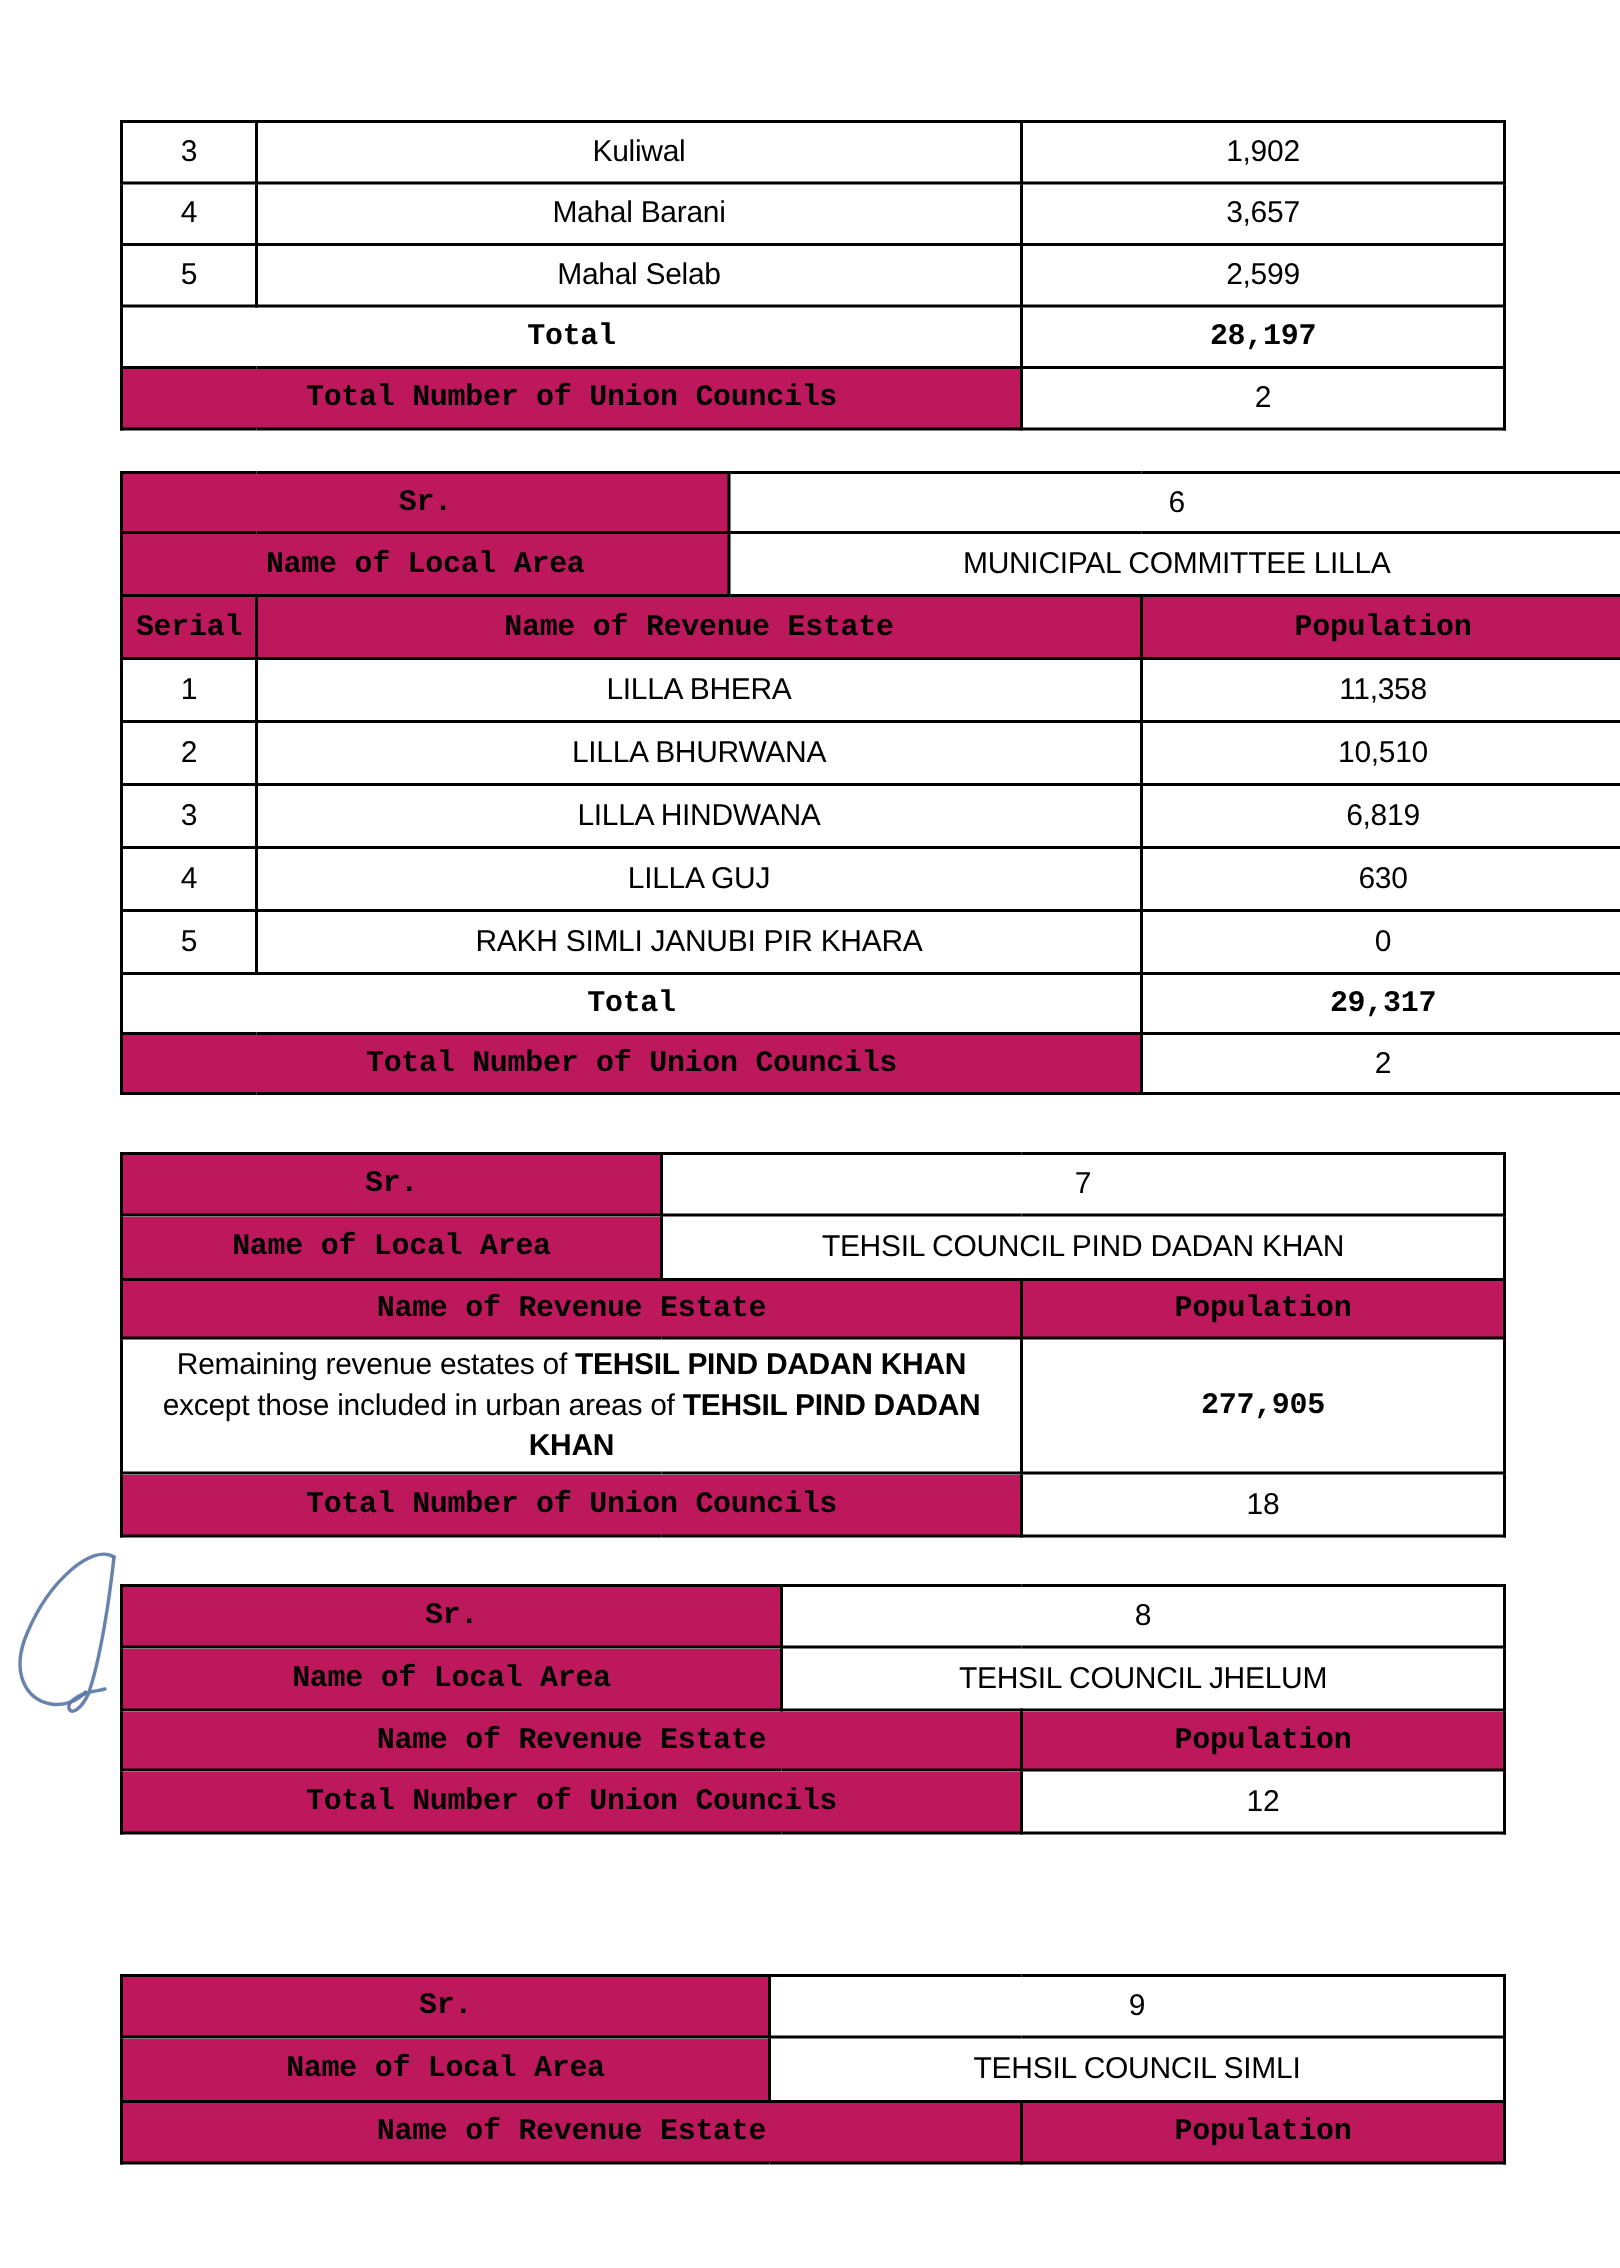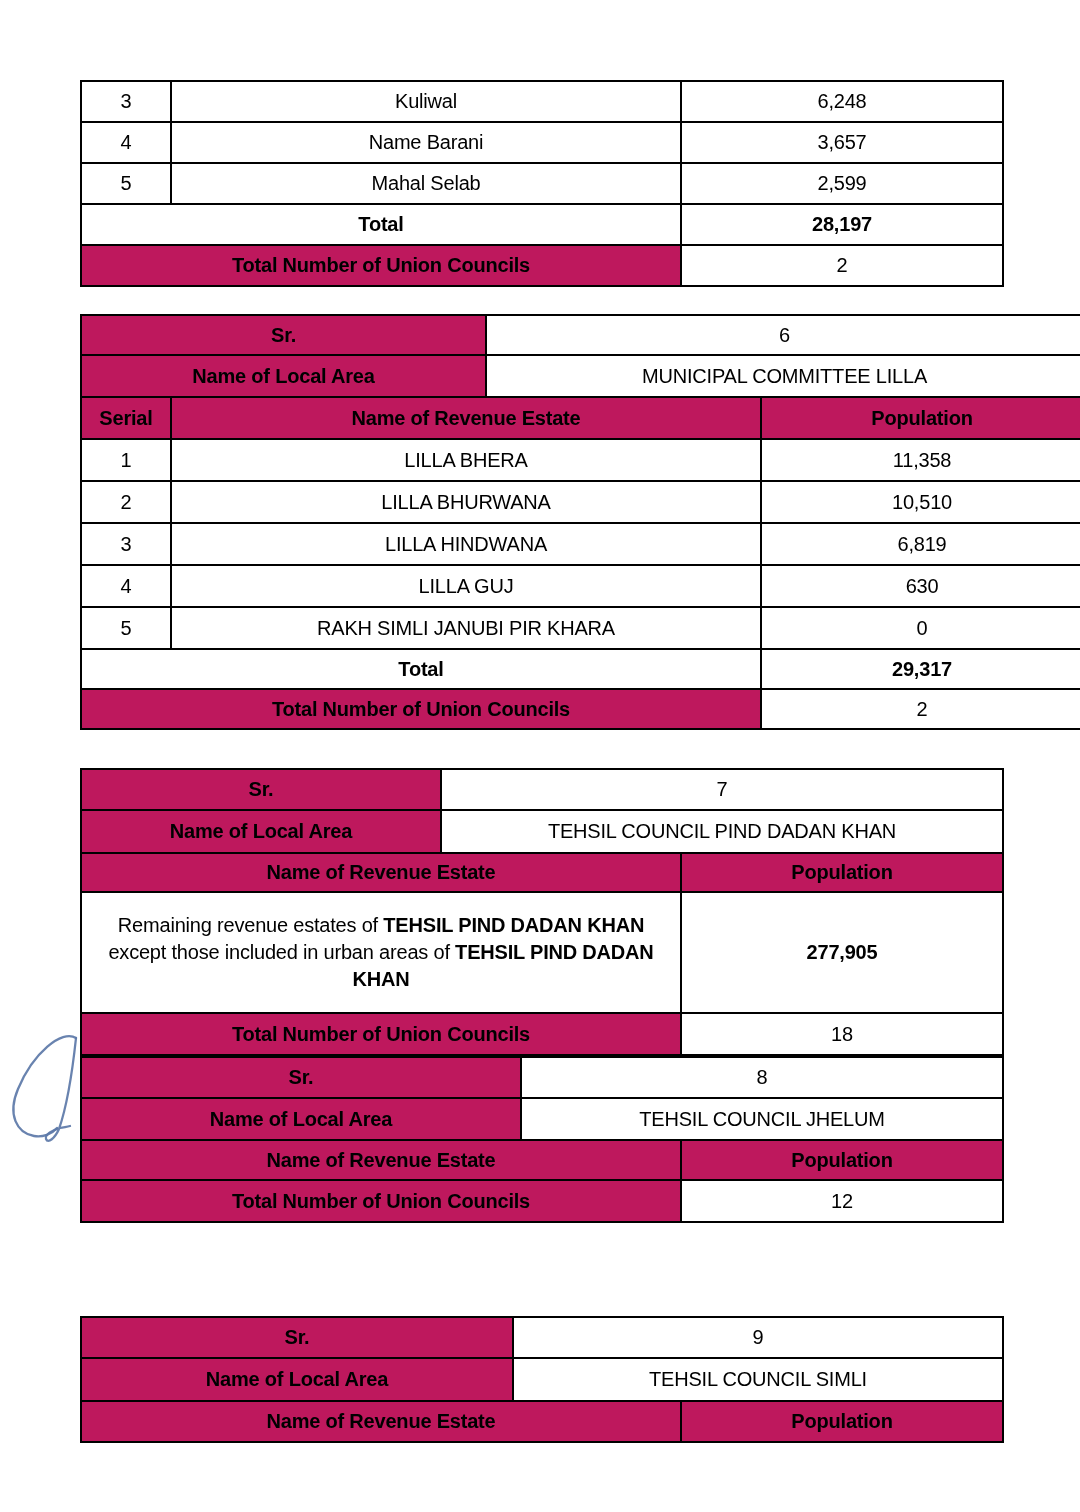--- a/index.html
+++ b/index.html
@@ -21,45 +21,45 @@
   table.tbl td{
     border:2px solid #000;
     font-size:20px;
     letter-spacing:-0.2px;
     padding:0 8px;
     vertical-align:middle;
     overflow:hidden;
   }
   .c{text-align:center;}
   .l{text-align:center;padding-left:13px;}
-  .b{font-weight:bold;}
+  .b{font-weight:bold;font-family:Liberation Mono, monospace;}
   .g{background:#be185d;}
   .para{line-height:27px;padding-top:4px;padding-bottom:4px;}
   .pen{position:absolute;left:5px;top:1028px;z-index:5;pointer-events:none;}
 </style>
 </head>
 <body>
 
 <div class="page">
 
   <table class="tbl" style="left:80px;top:80px;width:922px;">
     <colgroup>
         <col style="width:90px">
         <col style="width:510px">
         <col style="width:322px">
       </colgroup>
     <tbody>
       <tr style="height:41px">
         <td class="c">3</td>
         <td class="l">Kuliwal</td>
-        <td class="c">6,248</td>
+        <td class="c">1,902</td>
       </tr>
       <tr style="height:41px">
         <td class="c">4</td>
-        <td class="l">Name Barani</td>
+        <td class="l">Mahal Barani</td>
         <td class="c">3,657</td>
       </tr>
       <tr style="height:41px">
         <td class="c">5</td>
         <td class="l">Mahal Selab</td>
         <td class="c">2,599</td>
       </tr>
       <tr style="height:41px">
         <td colspan="2" class="c b">Total</td>
         <td class="c b">28,197</td>
@@ -140,21 +140,21 @@
         <td colspan="2" class="c">7</td>
       </tr>
       <tr style="height:43px">
         <td class="c b g">Name of Local Area</td>
         <td colspan="2" class="c">TEHSIL COUNCIL PIND DADAN KHAN</td>
       </tr>
       <tr style="height:39px">
         <td colspan="2" class="c b g">Name of Revenue Estate</td>
         <td class="c b g">Population</td>
       </tr>
-      <tr style="height:121px">
+      <tr style="height:90px">
         <td colspan="2" class="l para"><span>Remaining revenue estates of </span><b>TEHSIL PIND DADAN KHAN</b><span> except those included in urban areas of </span><b>TEHSIL PIND DADAN KHAN</b></td>
         <td class="c b">277,905</td>
       </tr>
       <tr style="height:42px">
         <td colspan="2" class="c b g">Total Number of Union Councils</td>
         <td class="c">18</td>
       </tr>
     </tbody>
   </table>
 

